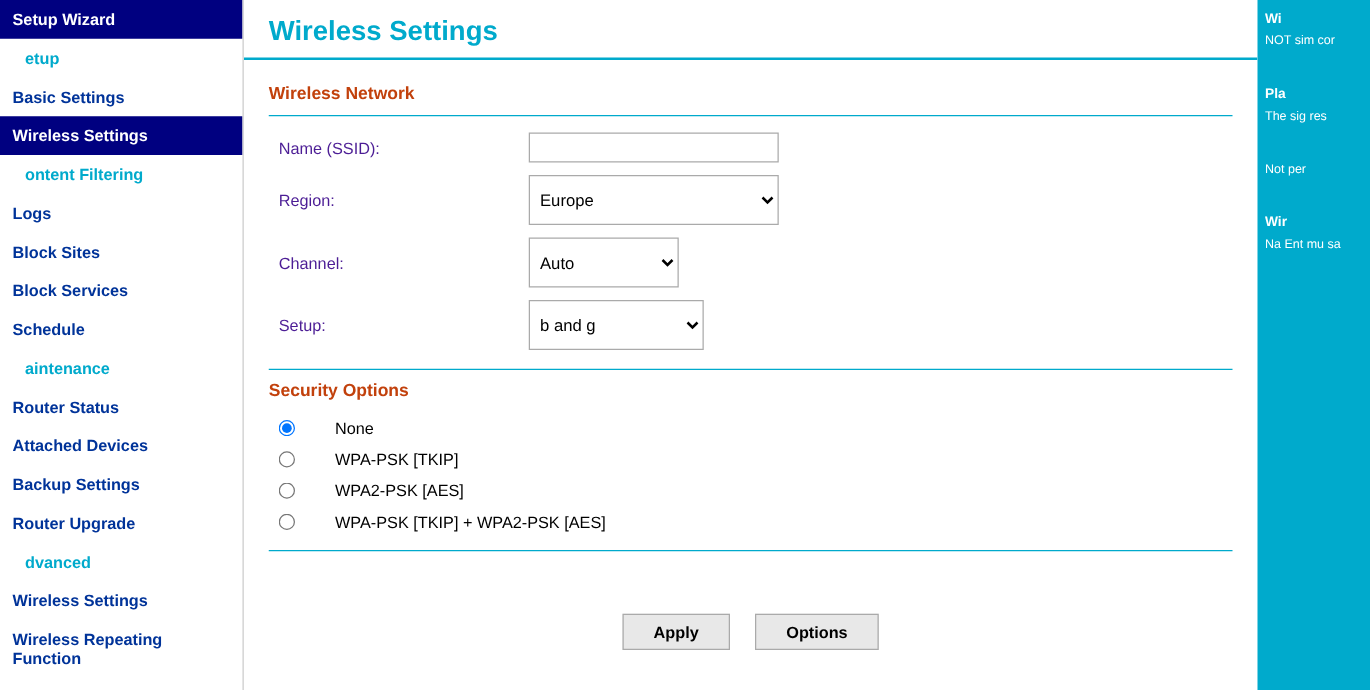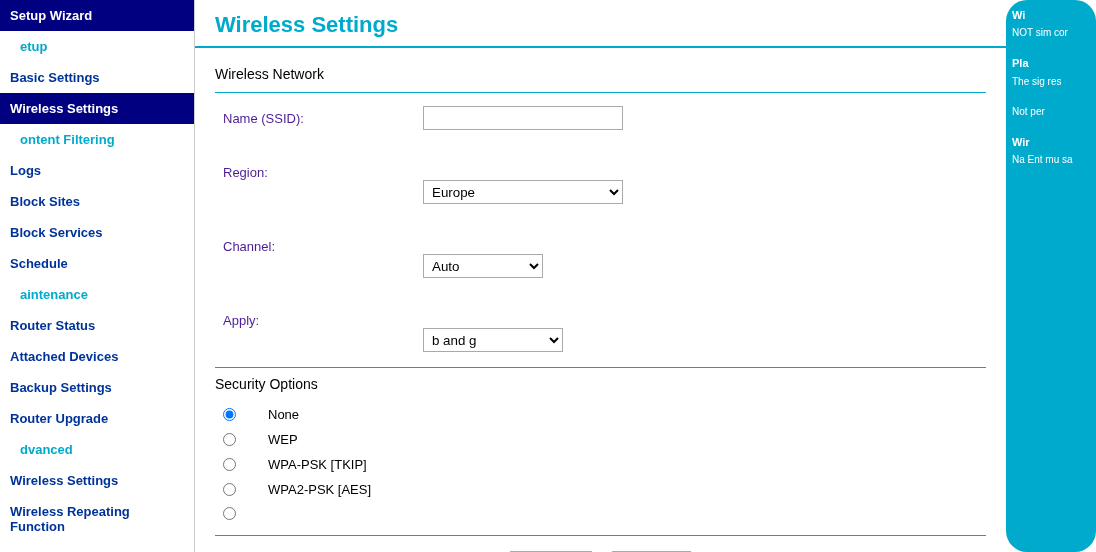--- a/index.html
+++ b/index.html
@@ -62,23 +62,23 @@
       border-bottom: 2px solid #00aacc;
     }
 
     .content-area {
       flex: 1;
       padding: 10px 20px;
       overflow-y: auto;
     }
 
     .section-title {
-      font-weight: normal;
+      font-weight: bold;
       font-size: 14px;
-      color: #000000;
+      color: #c2410c;
       margin-bottom: 10px;
       margin-top: 8px;
     }
 
     .form-table {
       width: 100%;
       border-collapse: collapse;
       margin-bottom: 10px;
     }
     .form-table td {
@@ -92,26 +92,25 @@
 
     .text-input {
       width: 200px;
       height: 24px;
       border: 1px solid #aaa;
       padding: 2px 4px;
       background: #fff;
     }
 
     .select-input {
-      height: 24px;
+      height: 40px;
       border: 1px solid #aaa;
       background: #fff;
       padding: 2px 4px;
       cursor: pointer;
-      margin-top: 40px;
     }
 
     .divider {
       border: none;
       border-top: 1px solid #00aacc;
       margin: 8px 0;
     }
 
     .security-options {
       margin-top: 8px;
@@ -140,36 +139,36 @@
       border-top: 1px solid #00aacc;
       margin-top: 10px;
     }
 
     .btn {
       padding: 6px 24px;
       border: 1px solid #aaa;
       background: #e8e8e8;
       cursor: pointer;
       font-size: 13px;
-      font-weight: normal;
+      font-weight: bold;
+      margin-top: 35px;
     }
 
     
     .right-panel {
       width: 90px;
       min-width: 90px;
       background: #00aacc;
       color: #fff;
       font-size: 11px;
       padding: 8px 6px;
       overflow: hidden;
       display: flex;
       flex-direction: column;
-      gap: 16px;
-      border-radius: 21px;
+      gap: 28px;
     }
     .right-panel-section {
       font-size: 10px;
       line-height: 1.4;
     }
     .right-panel-title {
       font-weight: bold;
       font-size: 11px;
       margin-bottom: 3px;
     }
@@ -238,21 +237,21 @@
         <td>
           <select class="select-input" style="width:120px;">
             <option>Auto</option>
             <option>1</option>
             <option>2</option>
             <option>3</option>
           </select>
         </td>
       </tr>
       <tr>
-        <td>Apply:</td>
+        <td>Setup:</td>
         <td>
           <select class="select-input" style="width:140px;">
             <option>b and g</option>
             <option>g only</option>
             <option>b only</option>
             <option>n only</option>
             <option>b, g and n</option>
           </select>
         </td>
       </tr>
@@ -262,39 +261,36 @@
     <hr class="divider">
 
     <div class="section-title">Security Options</div>
 
     <div class="security-options">
       <div class="radio-option">
         <input type="radio" name="security" id="none" checked="" style="">
         <label for="none">None</label>
       </div>
       <div class="radio-option">
-        <input type="radio" name="security" id="wep" style="">
-        <label for="wep">WEP</label>
-      </div>
-      <div class="radio-option">
         <input type="radio" name="security" id="wpa-psk-tkip" style="">
         <label for="wpa-psk-tkip">WPA-PSK [TKIP]</label>
       </div>
       <div class="radio-option">
         <input type="radio" name="security" id="wpa2-psk-aes" style="">
         <label for="wpa2-psk-aes">WPA2-PSK [AES]</label>
       </div>
       <div class="radio-option">
         <input type="radio" name="security" id="wpa-wpa2" style="">
+        <label for="wpa-wpa2">WPA-PSK [TKIP] + WPA2-PSK [AES]</label>
       </div>
     </div>
 
     <div class="button-row">
       <button class="btn">Apply</button>
-      <button class="btn">Sites</button>
+      <button class="btn">Options</button>
     </div>
   </div>
 </div>
 
 <div class="right-panel">
   <div class="right-panel-section">
     <div class="right-panel-title">Wi</div>
     <div>NOT sim cor</div>
   </div>
   <div class="right-panel-section">

